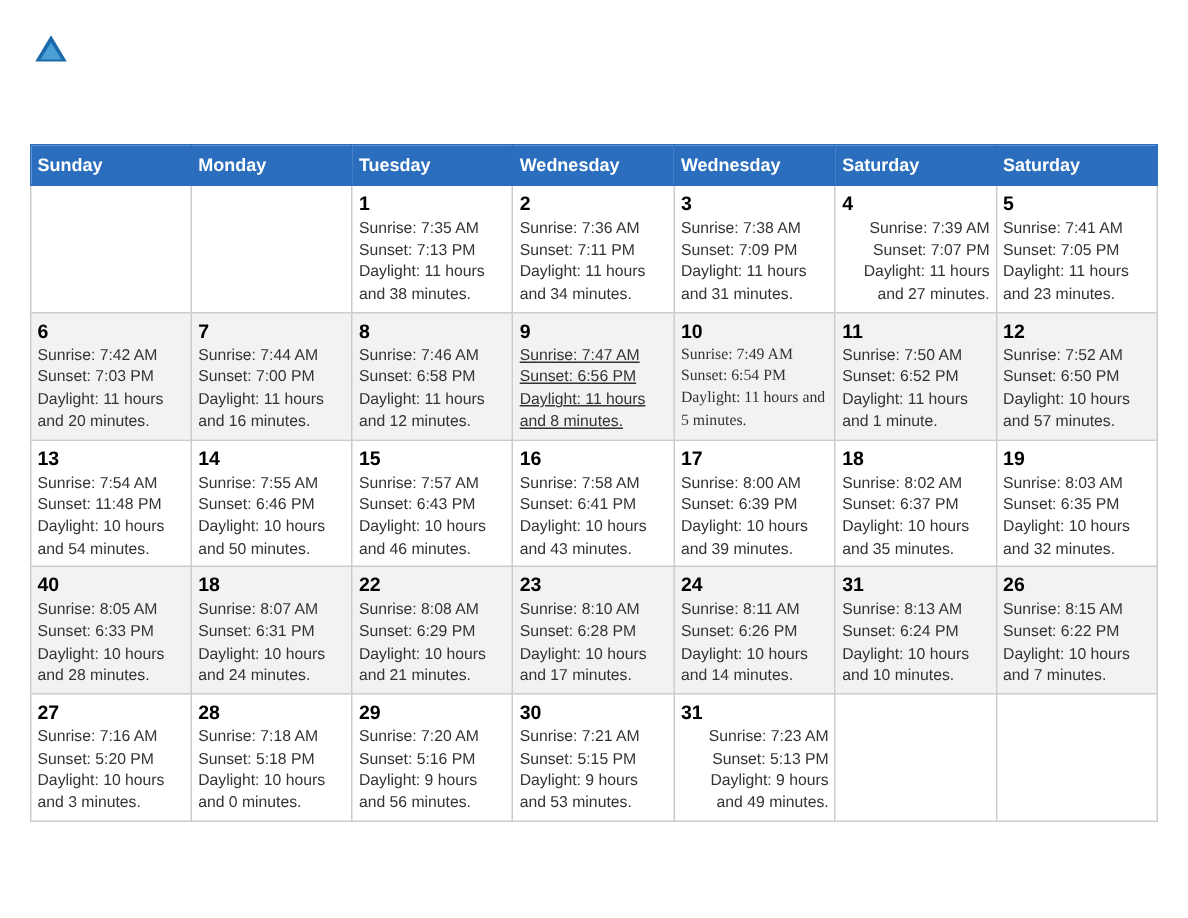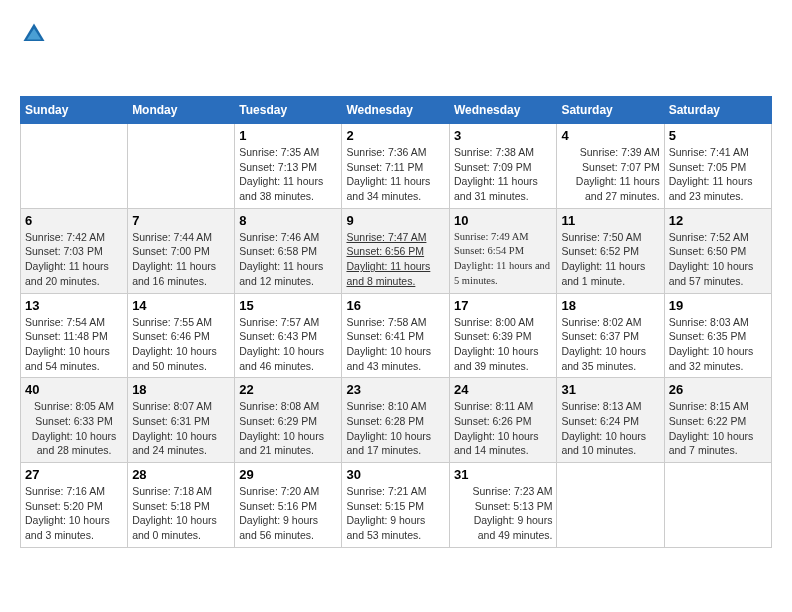--- a/index.html
+++ b/index.html
@@ -248,21 +248,21 @@
         <td>
           <span class="day-num">19</span>
           <div class="day-info" style="white-space: pre-line;">Sunrise: 8:03 AM
 Sunset: 6:35 PM
 Daylight: 10 hours and 32 minutes.</div>
         </td>
       </tr>
       <tr>
         <td>
           <span class="day-num">40</span>
-          <div class="day-info" style="white-space: pre-line; text-align: center;">Sunrise: 8:05 AM
+          <div class="day-info" style="white-space: pre-line;">Sunrise: 8:05 AM
 Sunset: 6:33 PM
 Daylight: 10 hours and 28 minutes.</div>
         </td>
         <td>
           <span class="day-num">18</span>
           <div class="day-info" style="white-space: pre-line;">Sunrise: 8:07 AM
 Sunset: 6:31 PM
 Daylight: 10 hours and 24 minutes.</div>
         </td>
         <td>

